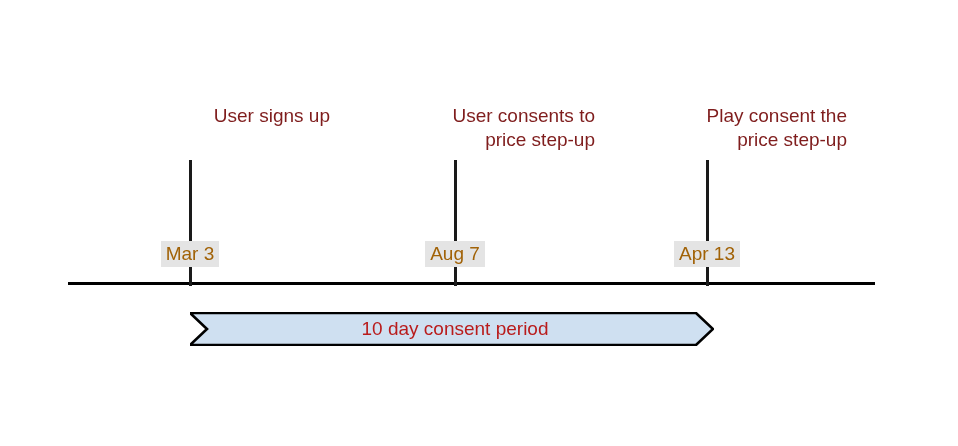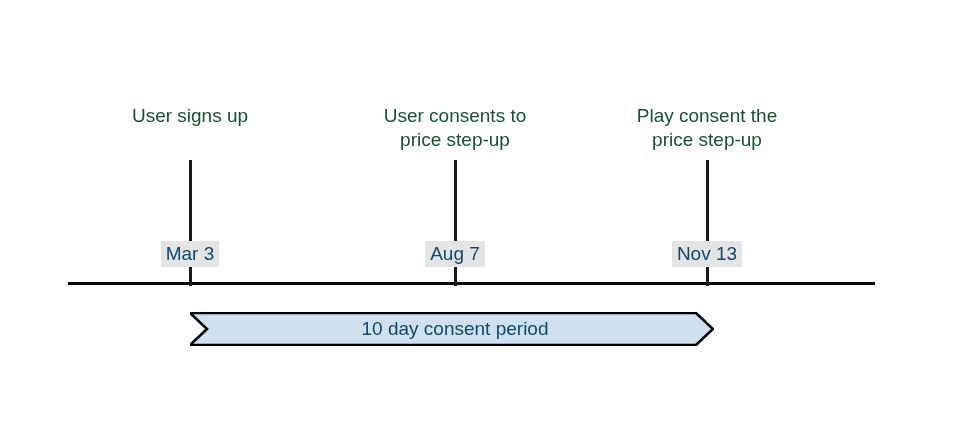--- a/index.html
+++ b/index.html
@@ -49,42 +49,42 @@
     width: 3px;
     height: 126px;
     background: #1a1a1a;
   }
 
   .event-label {
     position: absolute;
     top: 104px;
     left: -140px;
     width: 280px;
-    text-align: center;
+    text-align: right;
     font-size: 19px;
     line-height: 24px;
     letter-spacing: 0px;
     white-space: pre-line;
-    color: #14532d;
+    color: #7f1d1d;
   }
 
   .event-date {
     position: absolute;
     top: 242px;
     left: -90px;
     width: 180px;
     text-align: center;
     font-size: 19px;
     line-height: 24px;
     pointer-events: none;
   }
   .event-date > span {
     background: #e4e4e4;
     padding: 2px 5px 3px 5px;
-    color: #0c4a6e;
+    color: #a16207;
   }
 
   
   .period-banner {
     position: absolute;
     left: 190px;
     top: 312px;
     width: 524px;
     height: 34px;
   }
@@ -97,21 +97,21 @@
     position: absolute;
     left: 0;
     top: 0;
     width: 524px;
     height: 34px;
     display: flex;
     align-items: center;
     justify-content: center;
     font-size: 19px;
     line-height: 22px;
-    color: #0c4a6e;
+    color: #b91c1c;
     padding-left: 6px;
     box-sizing: border-box;
   }
 </style>
 </head>
 <body>
 
 <div id="diagram-canvas">
 
   <div class="axis-line"></div>
@@ -126,21 +126,21 @@
     <div class="event-tick"></div>
     <div class="event-label">User consents to
 price step-up</div>
     <div class="event-date"><span>Aug 7</span></div>
   </div>
 
   <div class="event-marker" id="marker-2" style="left: 707px;">
     <div class="event-tick"></div>
     <div class="event-label">Play consent the
 price step-up</div>
-    <div class="event-date"><span>Nov 13</span></div>
+    <div class="event-date"><span>Apr 13</span></div>
   </div>
 
   <div class="period-banner" style="left: 190px; width: 524px;">
     <svg viewBox="0 0 524 34" preserveAspectRatio="none" style="width: 524px;">
       <polygon id="banner-shape" points="0,1 506,1 523,17 506,33 0,33 17,17" fill="#cfe0f1" stroke="#000000" stroke-width="2.6" stroke-linejoin="miter"></polygon>
     </svg>
     <div class="period-banner-label" style="width: 524px;">10 day consent period</div>
   </div>
 
 </div>

